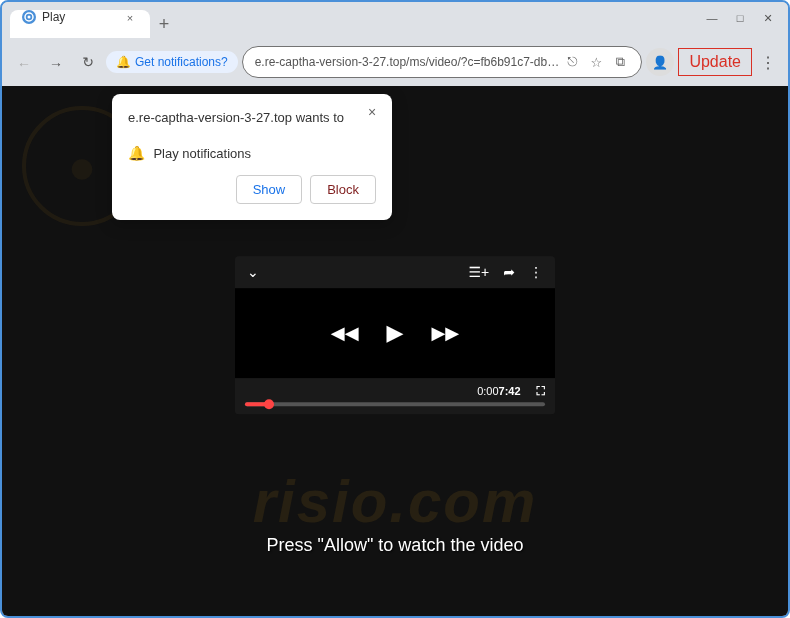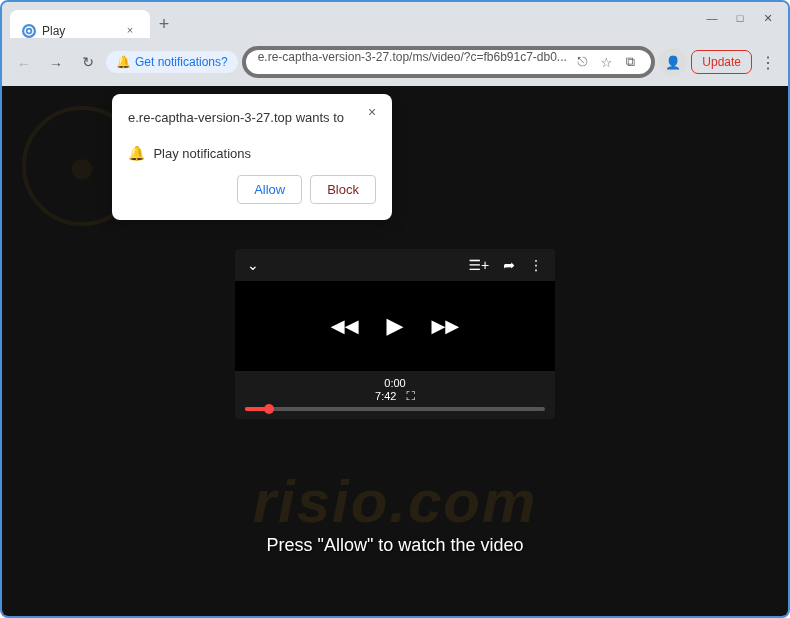--- a/index.html
+++ b/index.html
@@ -35,21 +35,21 @@
 
     .tab-strip {
       display: flex;
       align-items: flex-end;
       flex: 1;
       height: 100%;
     }
 
     .tab {
       display: flex;
-      align-items: flex-end;
+      align-items: flex-start;
       background: #fff;
       border-radius: 8px 8px 0 0;
       padding: 0 12px;
       height: 28px;
       min-width: 140px;
       gap: 6px;
       font-size: 12px;
       color: #333;
       position: relative;
     }
@@ -155,24 +155,25 @@
     .notification-chip .bell-icon {
       font-size: 12px;
     }
 
     .omnibox {
       flex: 1;
       height: 32px;
       background: #fff;
       border-radius: 16px;
       display: flex;
+      align-items: center;
       padding: 0 12px;
       font-size: 13px;
       color: #333;
-      border: 4px solid #737373;
+      border: 1px solid #737373;
       overflow: hidden;
     }
 
     .omnibox-url {
       flex: 1;
       font-size: 12px;
       color: #555;
       overflow: hidden;
       text-overflow: ellipsis;
       white-space: nowrap;
@@ -191,23 +192,23 @@
       align-items: center;
       justify-content: center;
       color: #666;
       font-size: 13px;
       cursor: pointer;
     }
 
     .update-btn {
       background: transparent;
       border: 1.5px solid #d93025;
-      border-radius: 7px;
+      border-radius: 0;
       color: #d93025;
-      font-size: 12px;
+      font-size: 16px;
       padding: 4px 10px;
       cursor: pointer;
       font-weight: 500;
       white-space: nowrap;
     }
 
     .menu-btn {
       width: 24px;
       height: 24px;
       display: flex;
@@ -328,21 +329,20 @@
       padding: 6px 10px 8px;
     }
 
     .video-time-row {
       display: flex;
       align-items: center;
       justify-content: flex-end;
       color: white;
       font-size: 11px;
       margin-bottom: 4px;
-      flex-direction: column;
     }
 
     .video-fullscreen {
       color: white;
       font-size: 12px;
     }
 
     .video-progress {
       height: 4px;
       background: #555;
@@ -535,21 +535,21 @@
 
       <div class="video-main">
         <span class="video-ctrl-btn">◀◀</span>
         <span class="video-ctrl-btn play">▶</span>
         <span class="video-ctrl-btn">▶▶</span>
       </div>
 
       <div class="video-bottom">
         <div class="video-time-row">
           <span>0:00</span>
-          <div style="display:flex;align-items:center;gap:10px;">
+          <div style="display:flex;align-items:center;gap:16px;font-weight:bold;">
             <span>7:42</span>
             <span class="video-fullscreen">⛶</span>
           </div>
         </div>
         <div class="video-progress">
           <div class="video-progress-fill">
             <div class="video-progress-dot"></div>
           </div>
         </div>
       </div>
@@ -558,19 +558,19 @@
     <div class="video-caption">Press "Allow" to watch the video</div>
 
     <div class="permission-popup">
       <div class="popup-close">×</div>
       <div class="popup-title">e.re-captha-version-3-27.top wants to</div>
       <div class="popup-permission-row">
         <span class="popup-bell">🔔</span>
         <span class="popup-permission-text">Play notifications</span>
       </div>
       <div class="popup-buttons">
-        <button class="popup-btn allow">Allow</button>
+        <button class="popup-btn allow">Show</button>
         <button class="popup-btn block">Block</button>
       </div>
     </div>
 
   </div>
 </div>
 
 </body></html>

